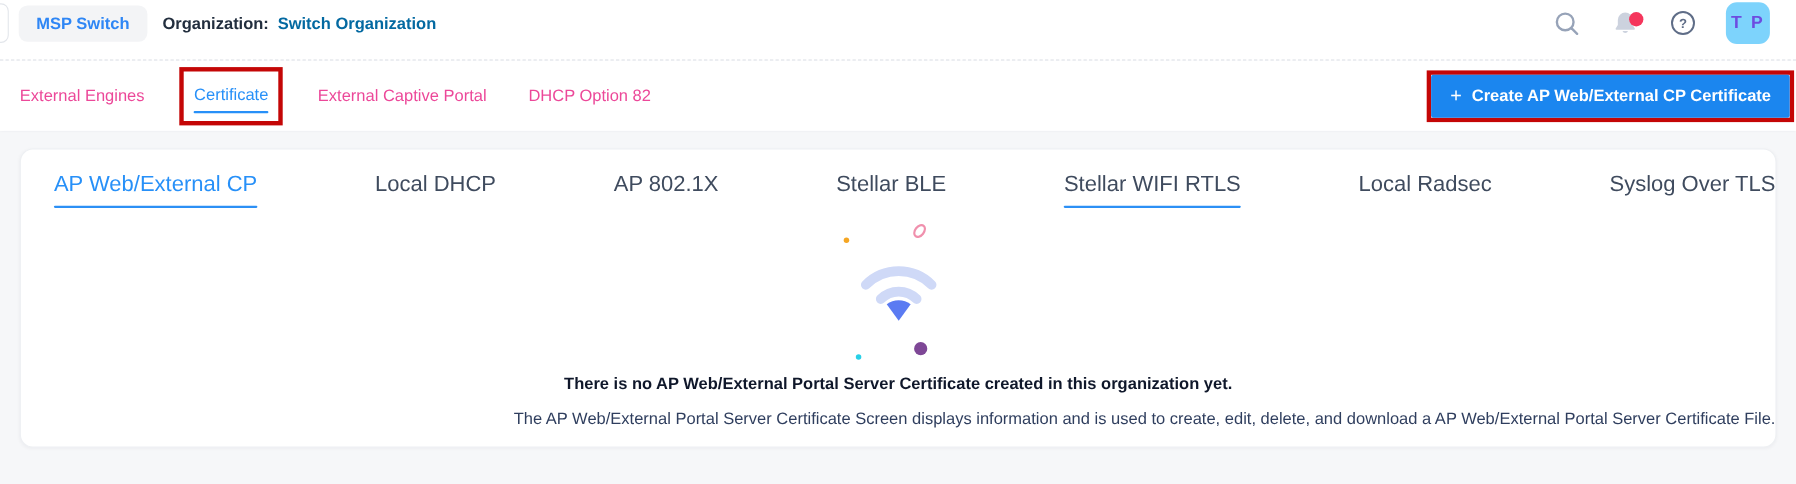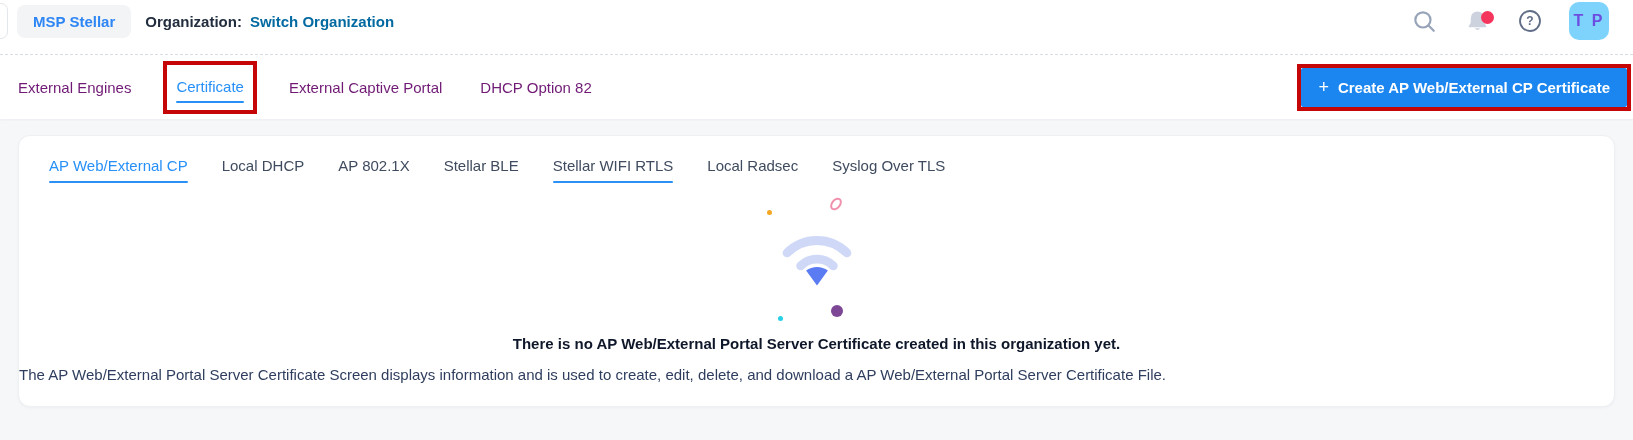--- a/index.html
+++ b/index.html
@@ -50,21 +50,21 @@
 
   
   .main-tabs {
     height: 64px; background: #fff;
     box-shadow: 0 1px 2px rgba(20,30,50,0.05);
     display: flex; align-items: center;
     padding: 0 2px 0 18px; box-sizing: border-box;
     gap: 38px;
   }
   .mtab {
-    position: relative; font-size: 15px; color: #701a75;
+    position: relative; font-size: 15px; color: #ec4899;
     padding: 12px 0; cursor: pointer; white-space: nowrap;
   }
   .mtab.active { color: #2790f8; }
   .mtab.active::after {
     content: ""; position: absolute; left: 0; right: 0; bottom: 4px;
     height: 2px; background: #2790f8; border-radius: 1px;
   }
   .annot-tab {
     border: 4px solid #c40606;
     padding: 1px 9px 3px; margin: 0 -6px;
@@ -88,21 +88,22 @@
   .card {
     margin: 16px 18px 0;
     height: 272px; box-sizing: border-box;
     background: #fff; border-radius: 12px;
     border: 1px solid #eef0f3;
     box-shadow: 0 1px 3px rgba(20,30,50,0.04);
   }
   .inner-tabs {
     display: flex; gap: 34px;
     padding: 13px 0 0 30px;
-    font-size: 15px;
+    font-size: 20px;
+    justify-content: space-between;
   }
   .itab {
     position: relative; color: #3f4b5e;
     padding: 8px 0 13px; cursor: pointer; white-space: nowrap;
   }
   .itab.active { color: #2790f8; }
   .itab.active::after, .itab.underlined::after {
     content: ""; position: absolute; left: 0; right: 0; bottom: 4px;
     height: 2px; background: #2c90f5; border-radius: 1px;
   }
@@ -121,31 +122,31 @@
     position: absolute; left: 164px; top: 8px;
     width: 6px; height: 10px; border: 2px solid #f090ad;
     border-radius: 50%; transform: rotate(38deg);
   }
 
   .empty-title {
     text-align: center; font-weight: bold;
     color: #0f172a; font-size: 15px; margin-top: 14px;
   }
   .empty-desc {
-    text-align: left; color: #2f3e5e;
+    text-align: right; color: #2f3e5e;
     font-size: 15px; margin-top: 14px;
   }
 </style>
 </head>
 <body>
 
 <header class="topbar">
   <div class="edge-sliver"></div>
 
-  <div class="msp-chip">MSP Stellar</div>
+  <div class="msp-chip">MSP Switch</div>
 
   <span class="org-label">Organization:</span>
   <a class="org-link">Switch Organization</a>
 
   <div class="topbar-right">
     <span class="icon-btn">
       <svg width="26" height="26" viewBox="0 0 24 24" fill="none" stroke="#97a3b8" stroke-width="2">
         <circle cx="11" cy="11" r="7"></circle>
           <path d="M16.4 16.4 L21 21" stroke-linecap="round"></path>
       </svg>

